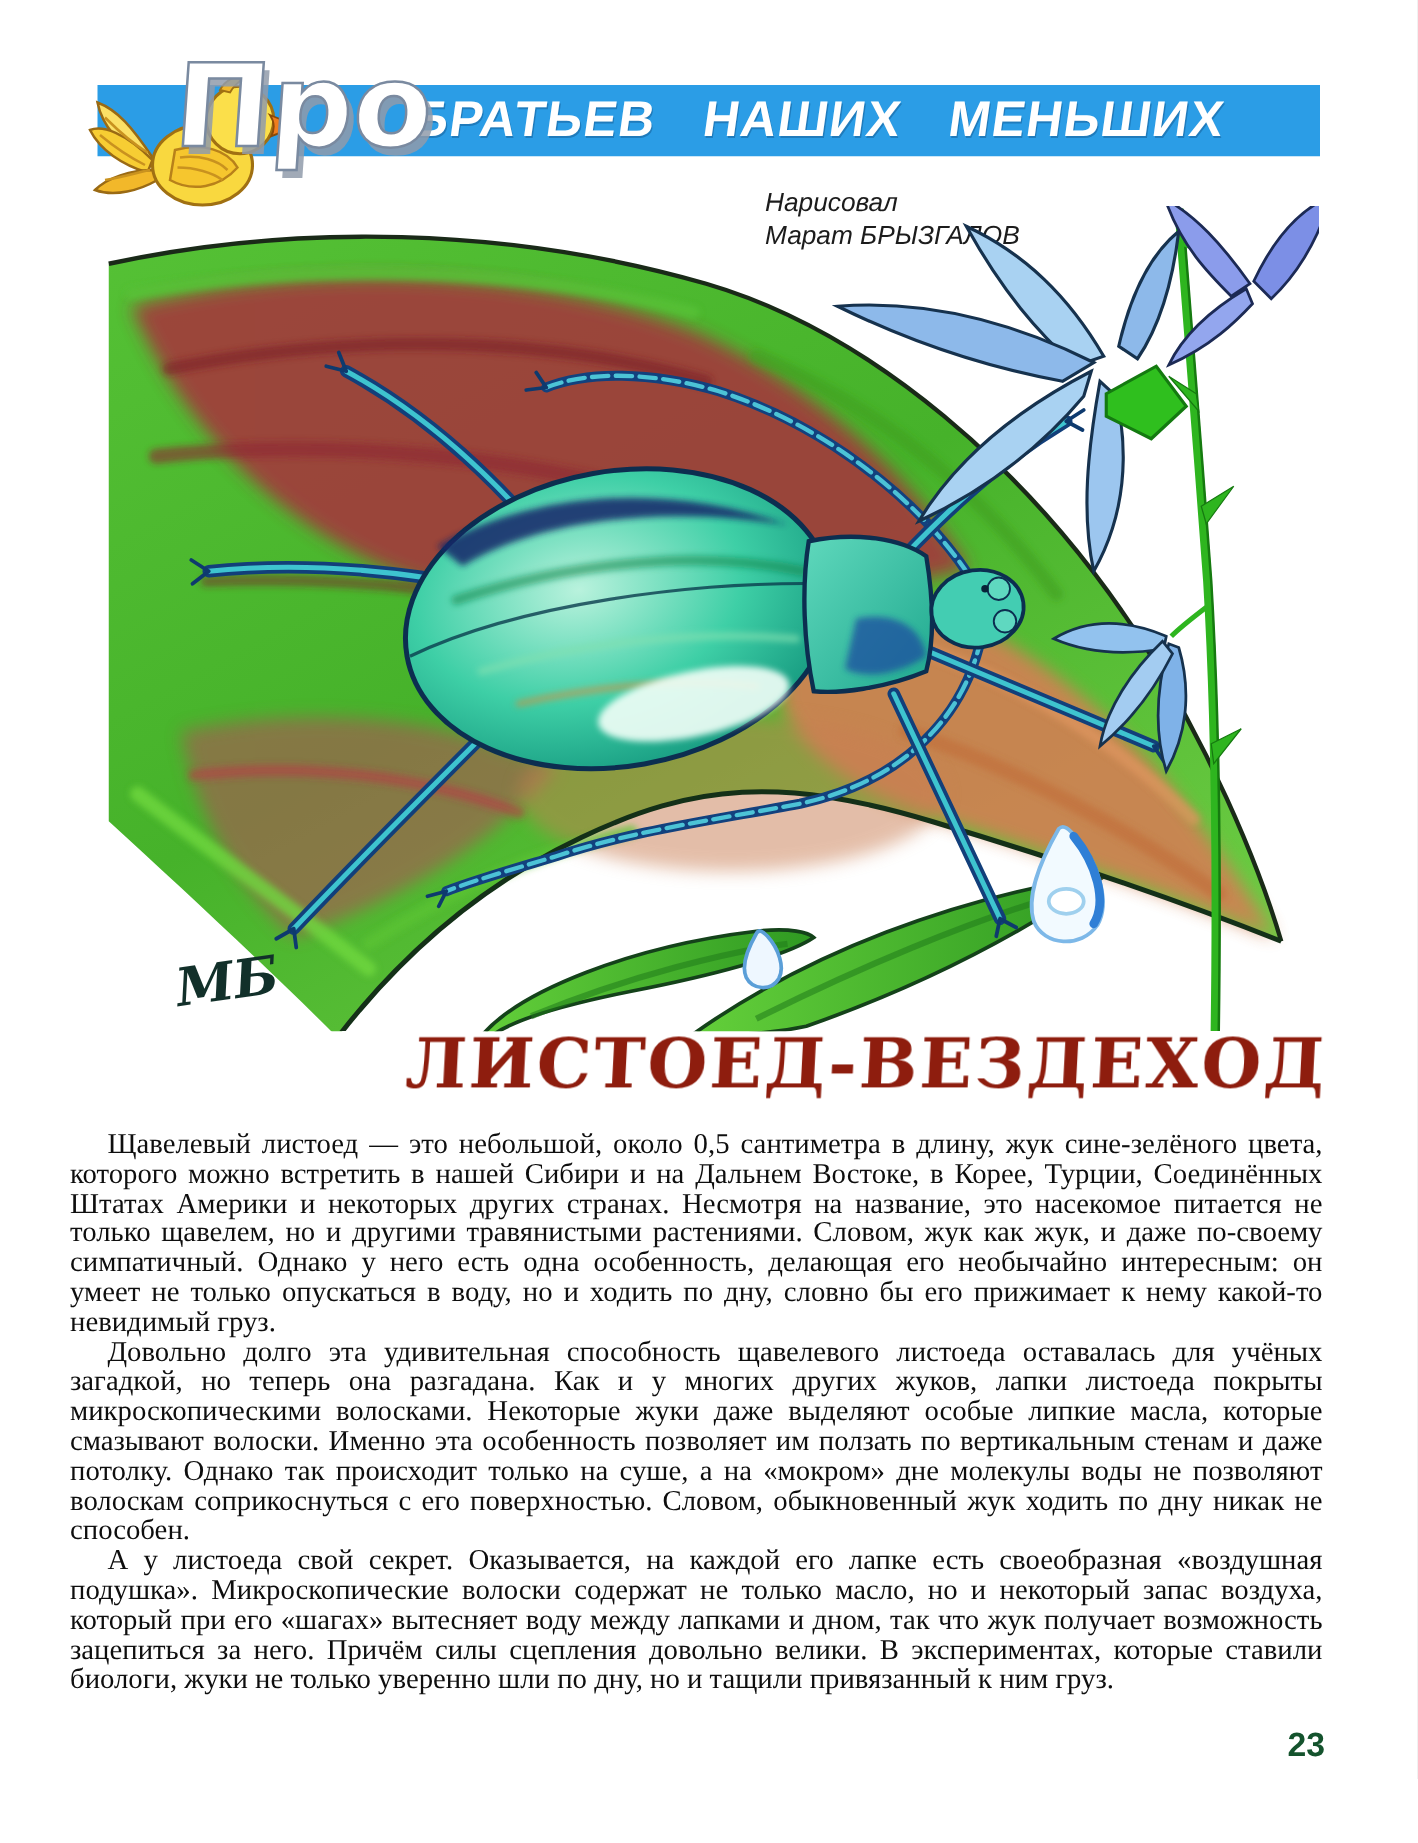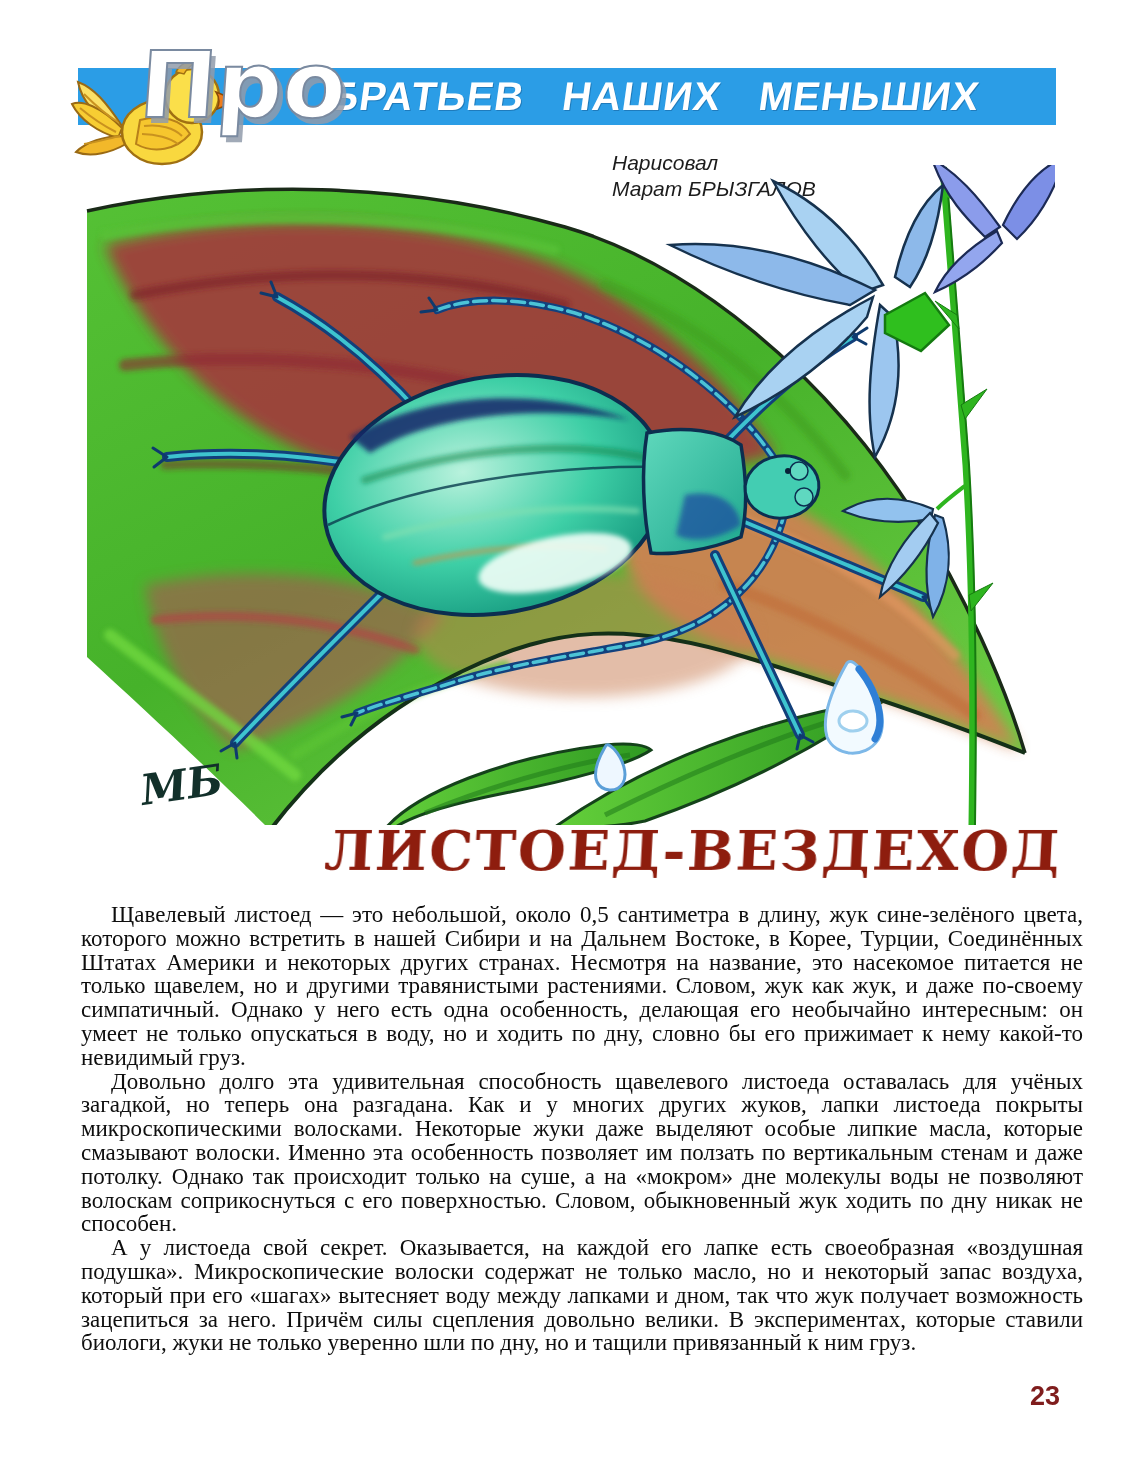--- a/index.html
+++ b/index.html
@@ -36,29 +36,29 @@
   
   .art{position:absolute;left:85px;top:165px;width:970px;height:660px;}
   
   .article-title{
     position:absolute;left:60px;top:818px;width:1002px;text-align:right;
     font-family:"DejaVu Serif",serif;font-weight:bold;font-size:55px;
     letter-spacing:2px;color:#8e1d0e;transform:skewX(-3deg);white-space:nowrap;
   }
   
   .body-text{
-    position:absolute;left:81px;top:903px;width:1002px;
+    position:absolute;left:56px;top:903px;width:1002px;
     font-family:"Liberation Serif",serif;font-size:23px;line-height:23.8px;
     text-align:justify;color:#0e0e0e;
   }
   .body-text p{margin:0;text-indent:30px;}
   
   .page-num{
     position:absolute;right:74px;top:1381px;
-    font-family:"Liberation Sans",sans-serif;font-weight:bold;font-size:27px;color:#7f1d1d;
+    font-family:"Liberation Sans",sans-serif;font-weight:bold;font-size:27px;color:#14532d;
   }
 </style>
 </head>
 <body>
 
 <div class="page">
 
   <div class="banner"></div>
   <div class="banner-title">БРАТЬЕВ НАШИХ МЕНЬШИХ</div>
 

